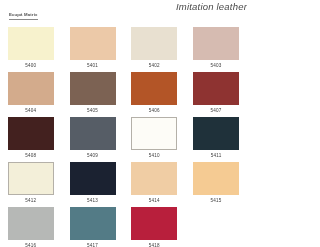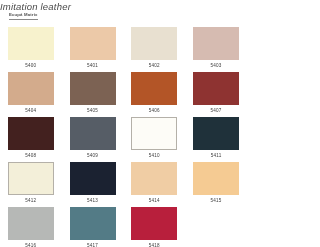--- a/index.html
+++ b/index.html
@@ -22,21 +22,21 @@
   }
   .header {
     position: relative;
     height: 26px;
   }
   .page-title {
     position: absolute;
     left: 0;
     right: 0;
     top: 1px;
-    text-align: left;
+    text-align: right;
     font-style: italic;
     font-size: 9.5px;
     color: #4a4a4a;
     letter-spacing: 0.2px;
     white-space: nowrap;
   }
   .collection-label {
     position: absolute;
     left: 9px;
     top: 12px;

